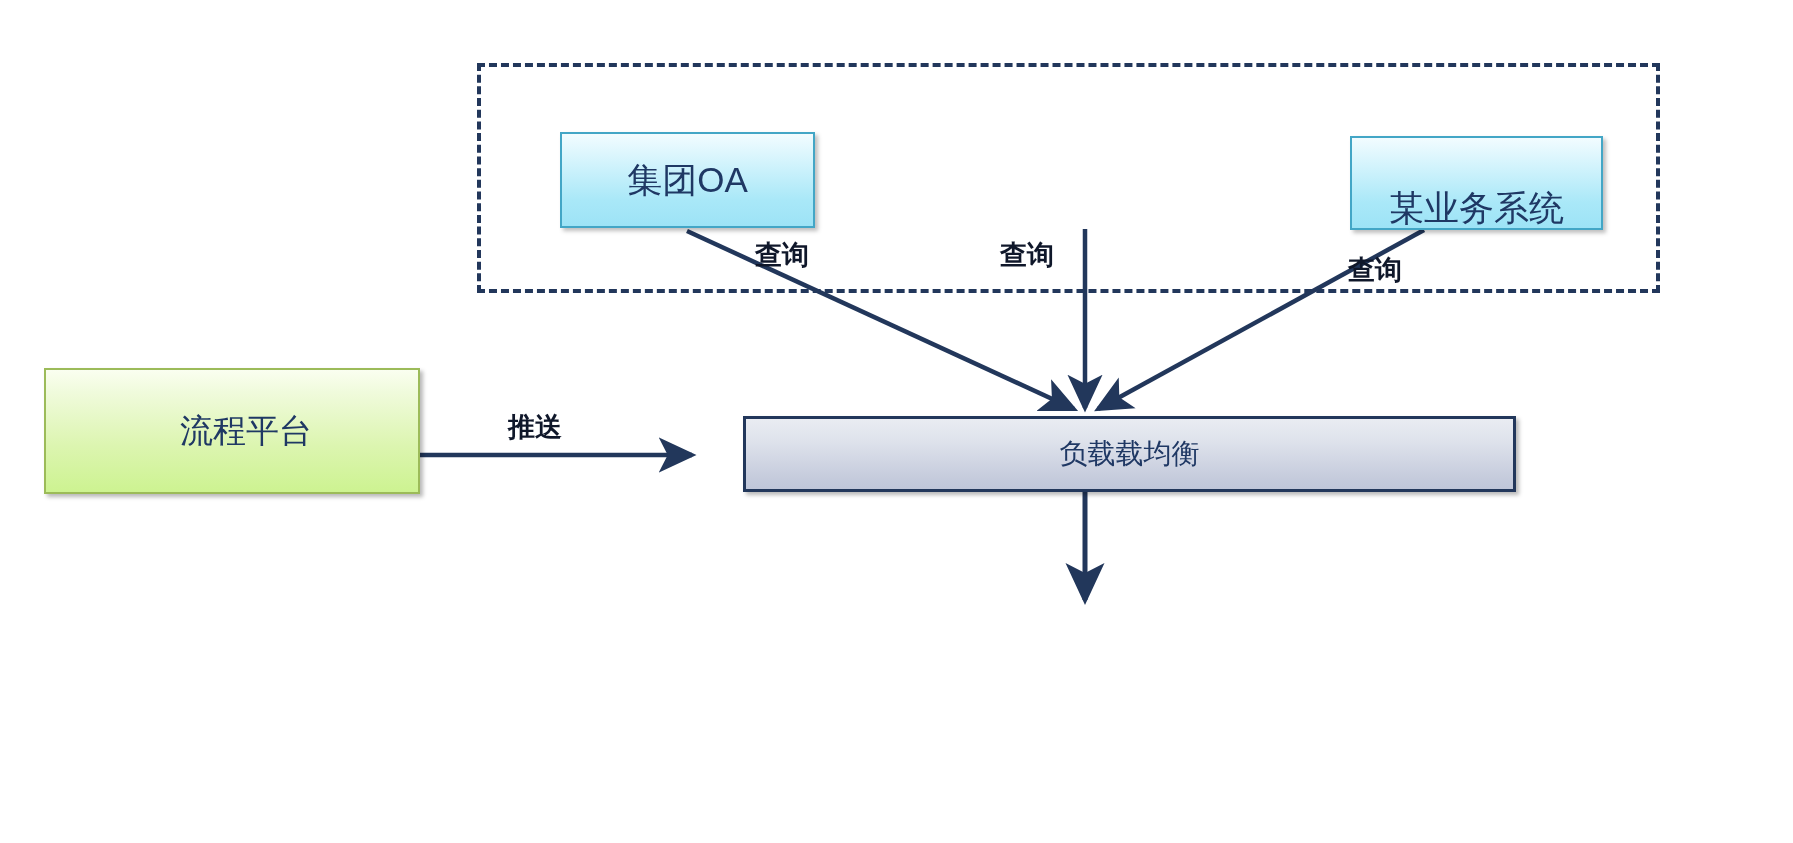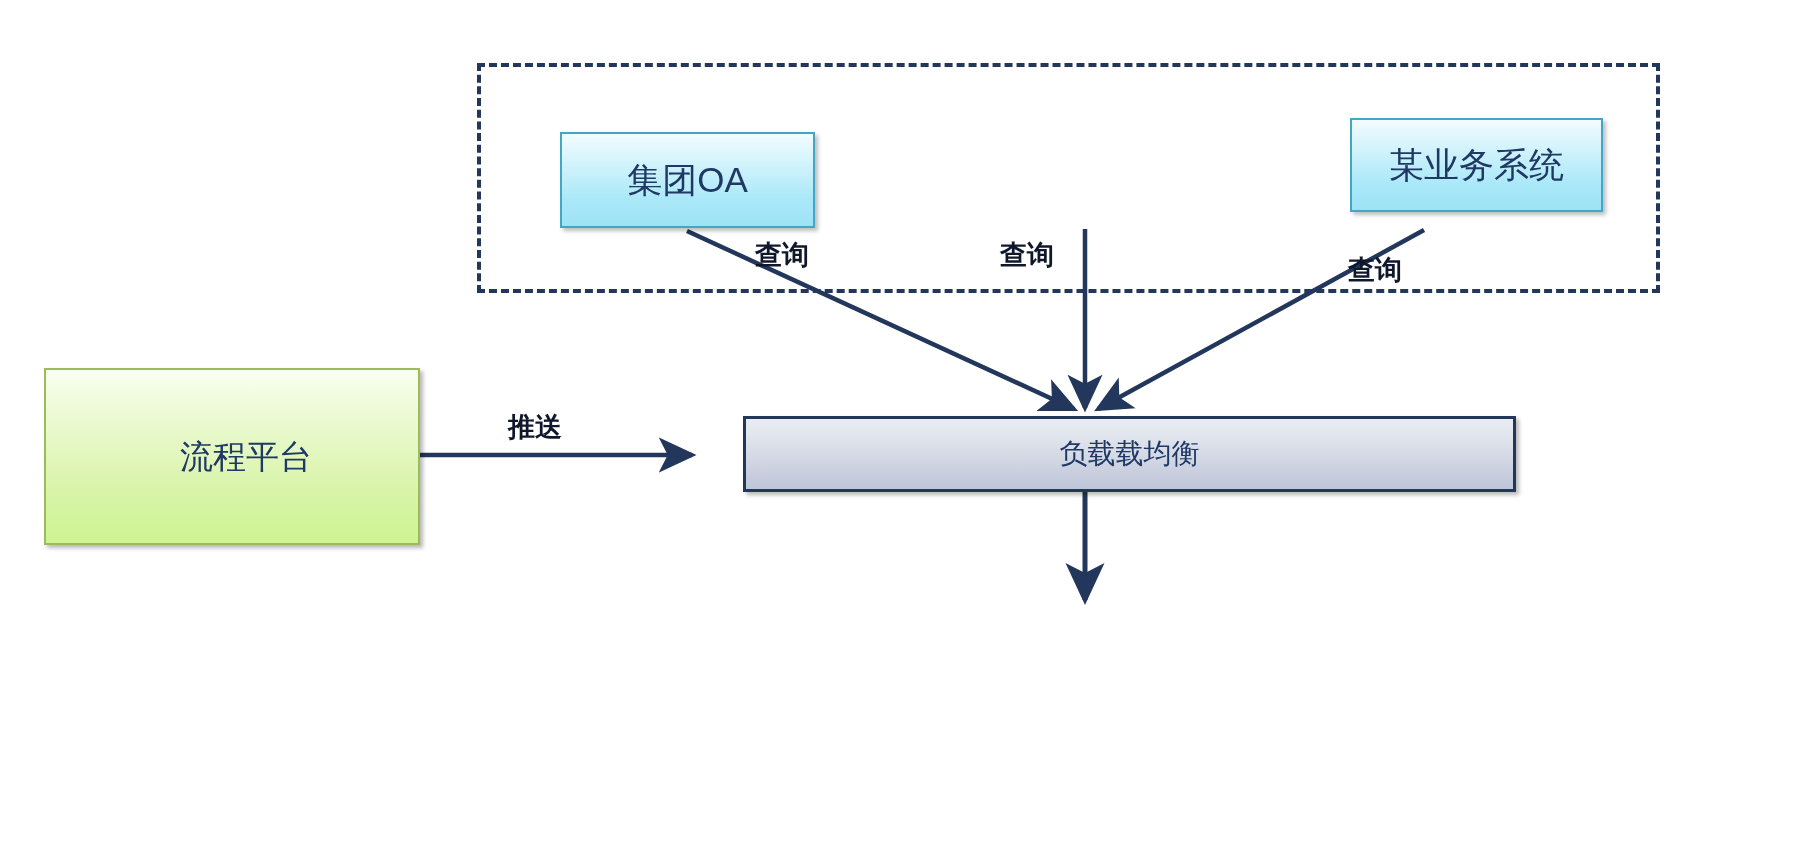--- a/index.html
+++ b/index.html
@@ -106,25 +106,25 @@
     <line x1="420" y1="455" x2="692" y2="455" stroke="#22375B" stroke-width="4.5" marker-end="url(#arrowhead)"></line>
 
     <line x1="1085" y1="492" x2="1085" y2="600" stroke="#22375B" stroke-width="5" marker-end="url(#arrowhead)"></line>
   </svg>
 
   <div class="node node-blue" style="left:560px; top:132px; width:255px; height:96px;">
     <span>集团OA</span>
   </div>
 
 
-  <div class="node node-blue" style="left:1350px; top:118px; width:253px; height:94px;">
+  <div class="node node-blue" style="left:1350px; top:136px; width:253px; height:94px;align-items:flex-end;">
     <span>某业务系统</span>
   </div>
 
-  <div class="node node-green" style="left:44px; top:368px; width:376px; height:177px;padding-left:28px;">
+  <div class="node node-green" style="left:44px; top:368px; width:376px; height:126px;padding-left:28px;">
     <span>流程平台</span>
   </div>
 
   <div class="node node-gray" style="left:698px; top:416px; width:773px; height:76px;margin-left:45px;">
     <span>负载载均衡</span>
   </div>
 
 
   <div class="edge-label" style="left:755px; top:237px;">查询</div>
 

